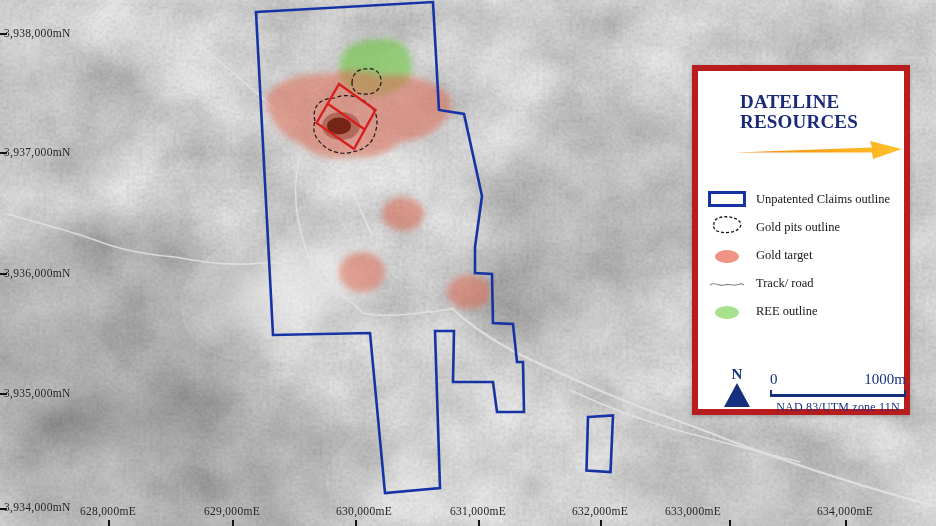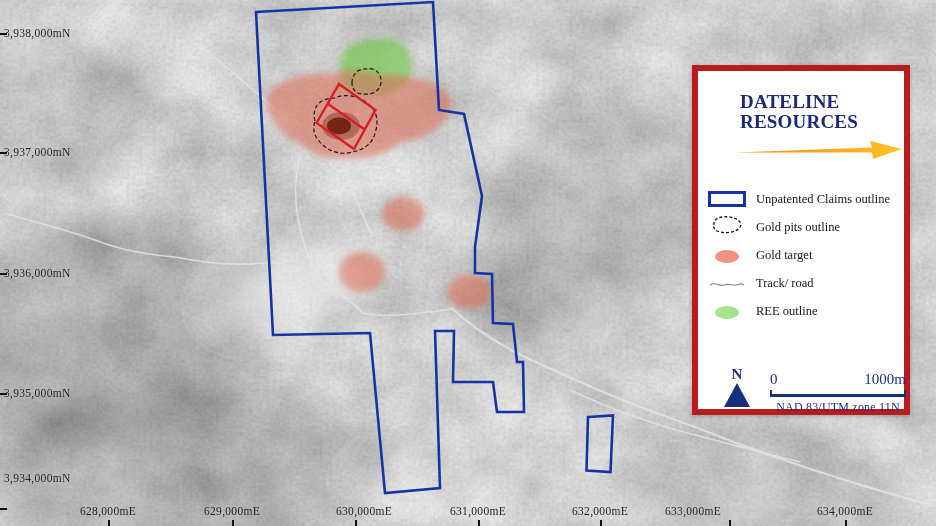--- a/index.html
+++ b/index.html
@@ -151,21 +151,21 @@
                L454,331 L435,331 L440,488 L385,493 L370,333 L273,335 Z"></path>
       <path d="M588,417 L613,415.5 L610.5,472 L586.5,470.5 Z"></path>
     </g>
   </svg>
 
   <div>
     <span class="coord north" style="top:27px">3,938,000mN</span>
     <span class="coord north" style="top:146px">3,937,000mN</span>
     <span class="coord north" style="top:267px">3,936,000mN</span>
     <span class="coord north" style="top:387px">3,935,000mN</span>
-    <span class="coord north" style="top:472px">3,934,000mN</span>
+    <span class="coord north" style="top:501px">3,934,000mN</span>
     <i class="tickH" style="top:33px"></i>
     <i class="tickH" style="top:152px"></i>
     <i class="tickH" style="top:273px"></i>
     <i class="tickH" style="top:393px"></i>
     <i class="tickH" style="top:508px"></i>
   </div>
 
   <div>
     <span class="coord east" style="left:108px">628,000mE</span>
     <span class="coord east" style="left:232px">629,000mE</span>

